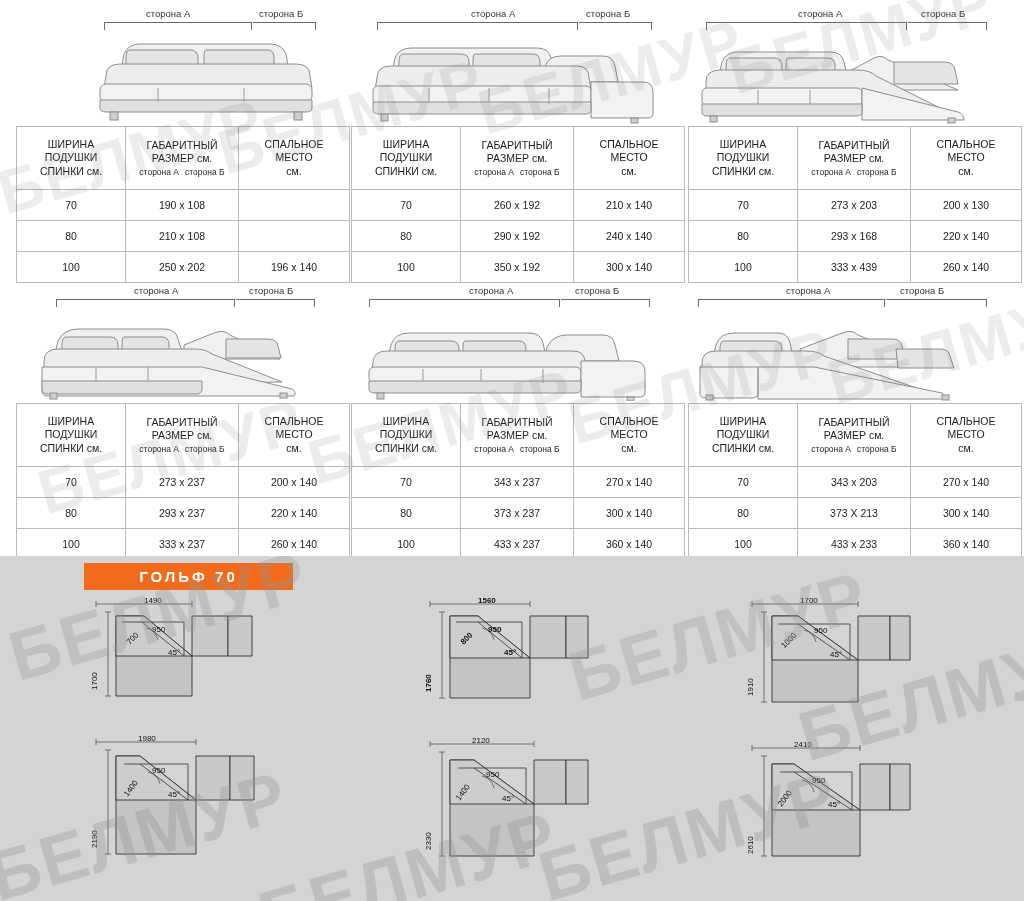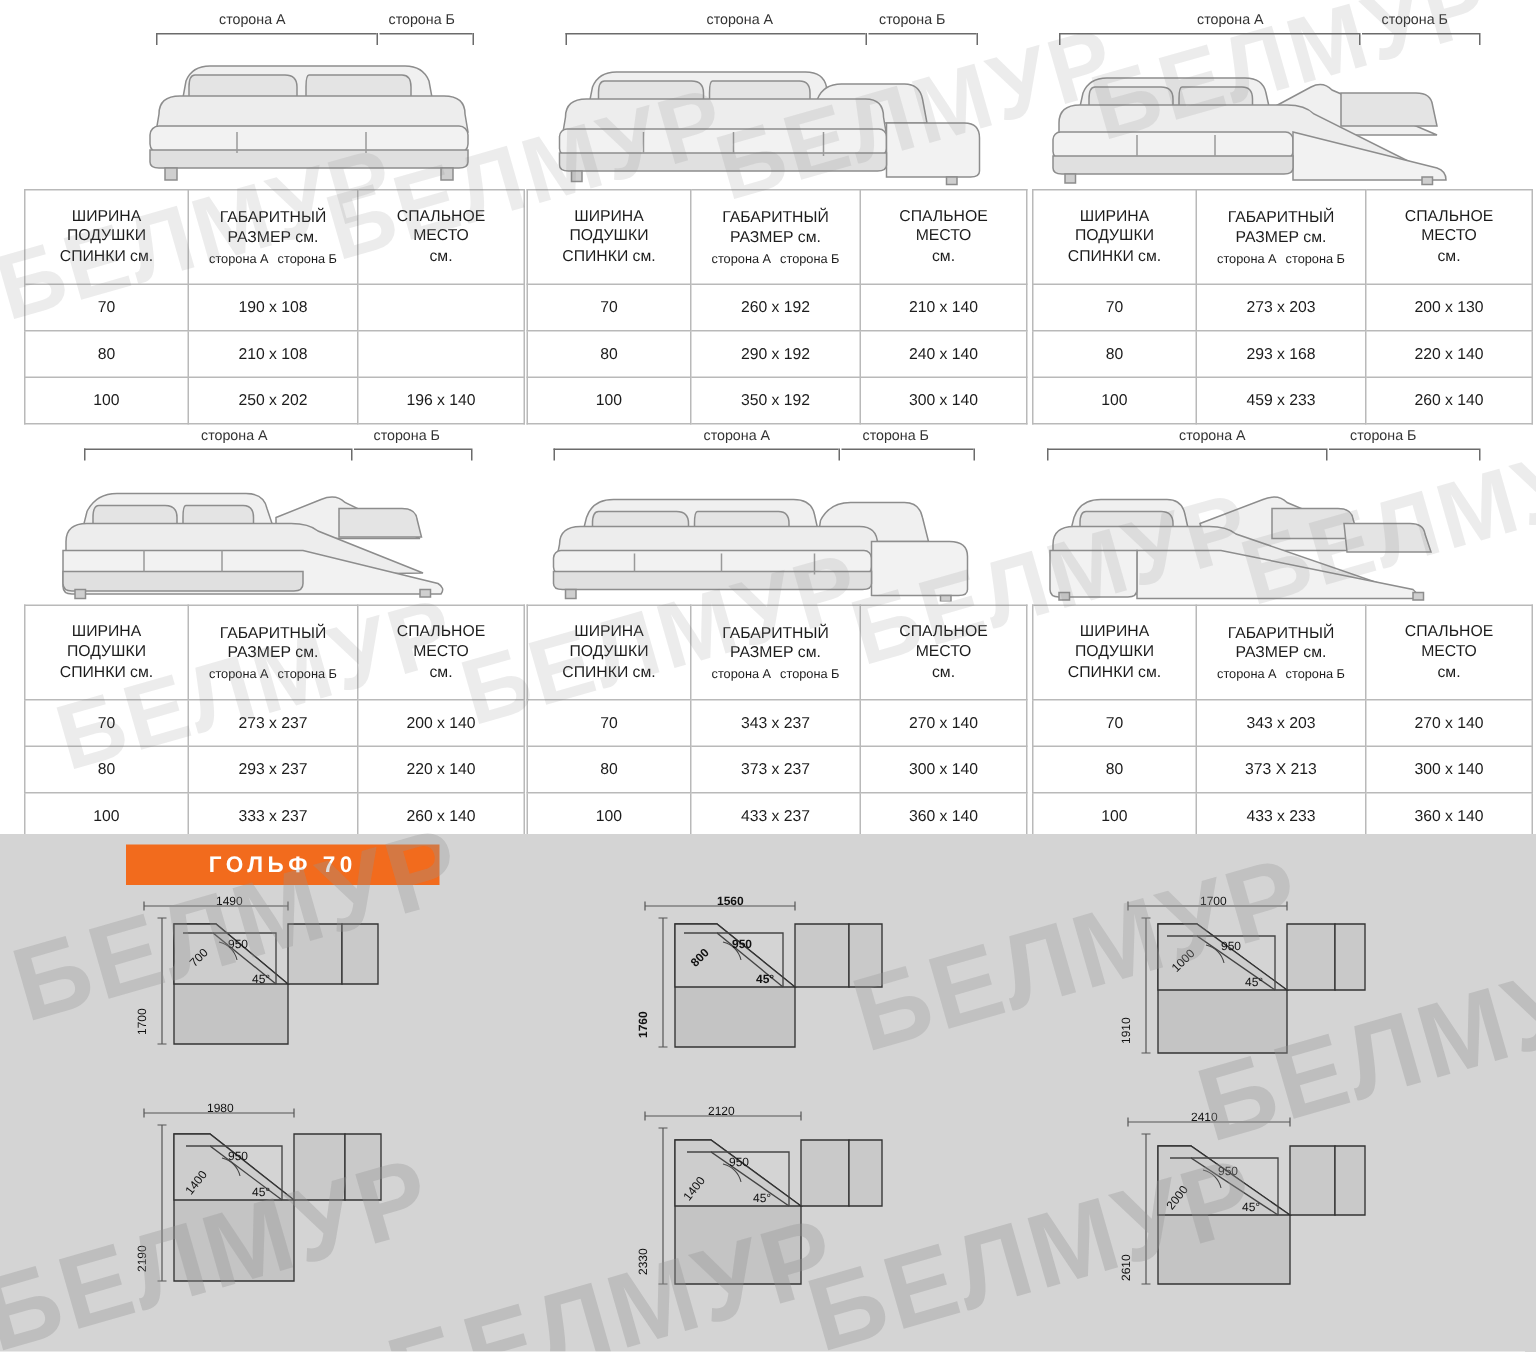--- a/index.html
+++ b/index.html
@@ -360,21 +360,21 @@
             <td>273 x 203</td>
             <td>200 x 130</td>
           </tr>
           <tr>
             <td>80</td>
             <td>293 x 168</td>
             <td>220 x 140</td>
           </tr>
           <tr>
             <td>100</td>
-            <td>459 x 233</td>
+            <td>333 x 439</td>
             <td>260 x 140</td>
           </tr>
         </tbody>
       </table>
     </div>
 
     <div class="cell" style="left:16px; top:285px;">
       <div class="sofa-area">
         <div class="sides">
           <div class="side-label" style="left:118px;">сторона А</div>

